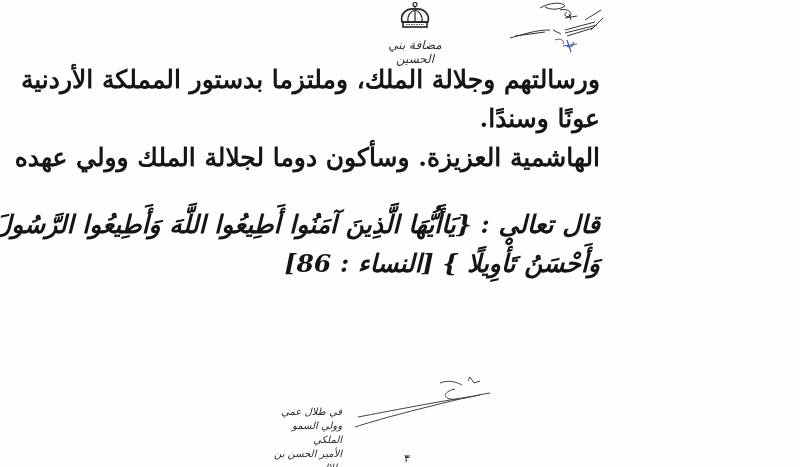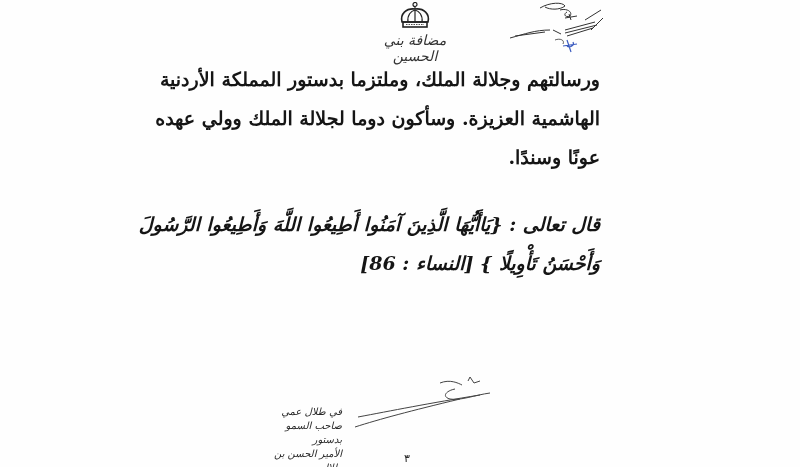--- a/index.html
+++ b/index.html
@@ -13,30 +13,30 @@
     .page {
       position: absolute; left: 0; top: 0; width: 800px; height: 467px;
       background: #fefefe;
     }
     .letterhead {
       position: absolute; left: 380px; top: 2px; width: 70px; height: 45px;
       text-align: center;
     }
     .crown svg { display: block; margin: 0 auto; }
     .letterhead-caption {
-      font-size: 14px; color: #333; margin-top: 2px; font-style: italic;
+      font-size: 12px; color: #333; margin-top: 8px; font-style: italic;
       font-family: "DejaVu Serif", serif;
     }
     .sig-top {
       position: absolute; left: 505px; top: 0; width: 100px; height: 55px;
     }
     .body-text {
       position: absolute; left: 208px; width: 392px;
       direction: rtl; text-align: justify; text-align-last: right;
-      font-size: 19px; line-height: 39px; font-weight: bold;
+      font-size: 25px; line-height: 39px; font-weight: bold;
       color: #151515;
     }
     .para1 { top: 60px; }
     .para2 { top: 205px; text-align-last: right; font-style: italic; }
     .line { display: block; white-space: nowrap; text-align: justify; text-align-last: justify; }
     .line.last { text-align-last: right; }
     .sig-bottom {
       position: absolute; left: 350px; top: 375px; width: 150px; height: 60px;
     }
     .handwritten-note {
@@ -77,40 +77,40 @@
       <path d="M60 18 L72 16 M64 14 L66 20" fill="none" stroke="#333" stroke-width="1"></path>
       <path d="M5 38 C20 34, 30 30, 45 30 M10 36 L40 32 M48 30 L56 34" fill="none" stroke="#333" stroke-width="1"></path>
       <path d="M60 30 L90 22 M60 33 L92 25 M62 36 L88 28 M80 20 L96 10 M86 30 L98 18" fill="none" stroke="#333" stroke-width="1"></path>
       <path d="M50 40 C55 38, 60 40, 58 44" fill="none" stroke="#333" stroke-width="0.8"></path>
       <path d="M62 40 L66 52 M58 46 L72 44 M68 42 C70 46, 64 48, 62 46" fill="none" stroke="#3b5bbf" stroke-width="1.2"></path>
     </svg>
   </div>
 
   <div class="body-text para1">
     <span class="line">ورسالتهم وجلالة الملك، وملتزما بدستور المملكة الأردنية</span>
+    <span class="line last">عونًا وسندًا.</span>
     <span class="line">الهاشمية العزيزة. وسأكون دوما لجلالة الملك وولي عهده</span>
-    <span class="line last">عونًا وسندًا.</span>
   </div>
 
   <div class="body-text para2">
     <span class="line">قال تعالى : {يَاأَيُّهَا الَّذِينَ آمَنُوا أَطِيعُوا اللَّهَ وَأَطِيعُوا الرَّسُولَ</span>
     <span class="line last">وَأَحْسَنُ تَأْوِيلًا } [النساء : 86]</span>
   </div>
 
   <div class="sig-bottom">
     <svg width="150" height="60" viewBox="0 0 150 60">
       <path d="M90 8 C100 4, 108 8, 112 10" fill="none" stroke="#444" stroke-width="1"></path>
       <path d="M118 6 L120 2 L124 8 L130 6" fill="none" stroke="#444" stroke-width="1"></path>
       <path d="M105 14 C95 16, 92 22, 100 24 C110 26, 125 20, 140 18" fill="none" stroke="#444" stroke-width="1"></path>
       <path d="M8 42 C40 36, 80 28, 130 20" fill="none" stroke="#444" stroke-width="1"></path>
       <path d="M5 52 C30 44, 60 36, 110 24" fill="none" stroke="#444" stroke-width="1"></path>
     </svg>
   </div>
 
   <div class="handwritten-note">
     <div>في طلال عمي</div>
-    <div>صاحب السمو بدستور</div>
+    <div>وولي السمو الملكي</div>
     <div>الأمير الحسن بن طلال</div>
 
   </div>
 
   <div class="page-number">٣</div>
 </div>
 
 </body></html>

